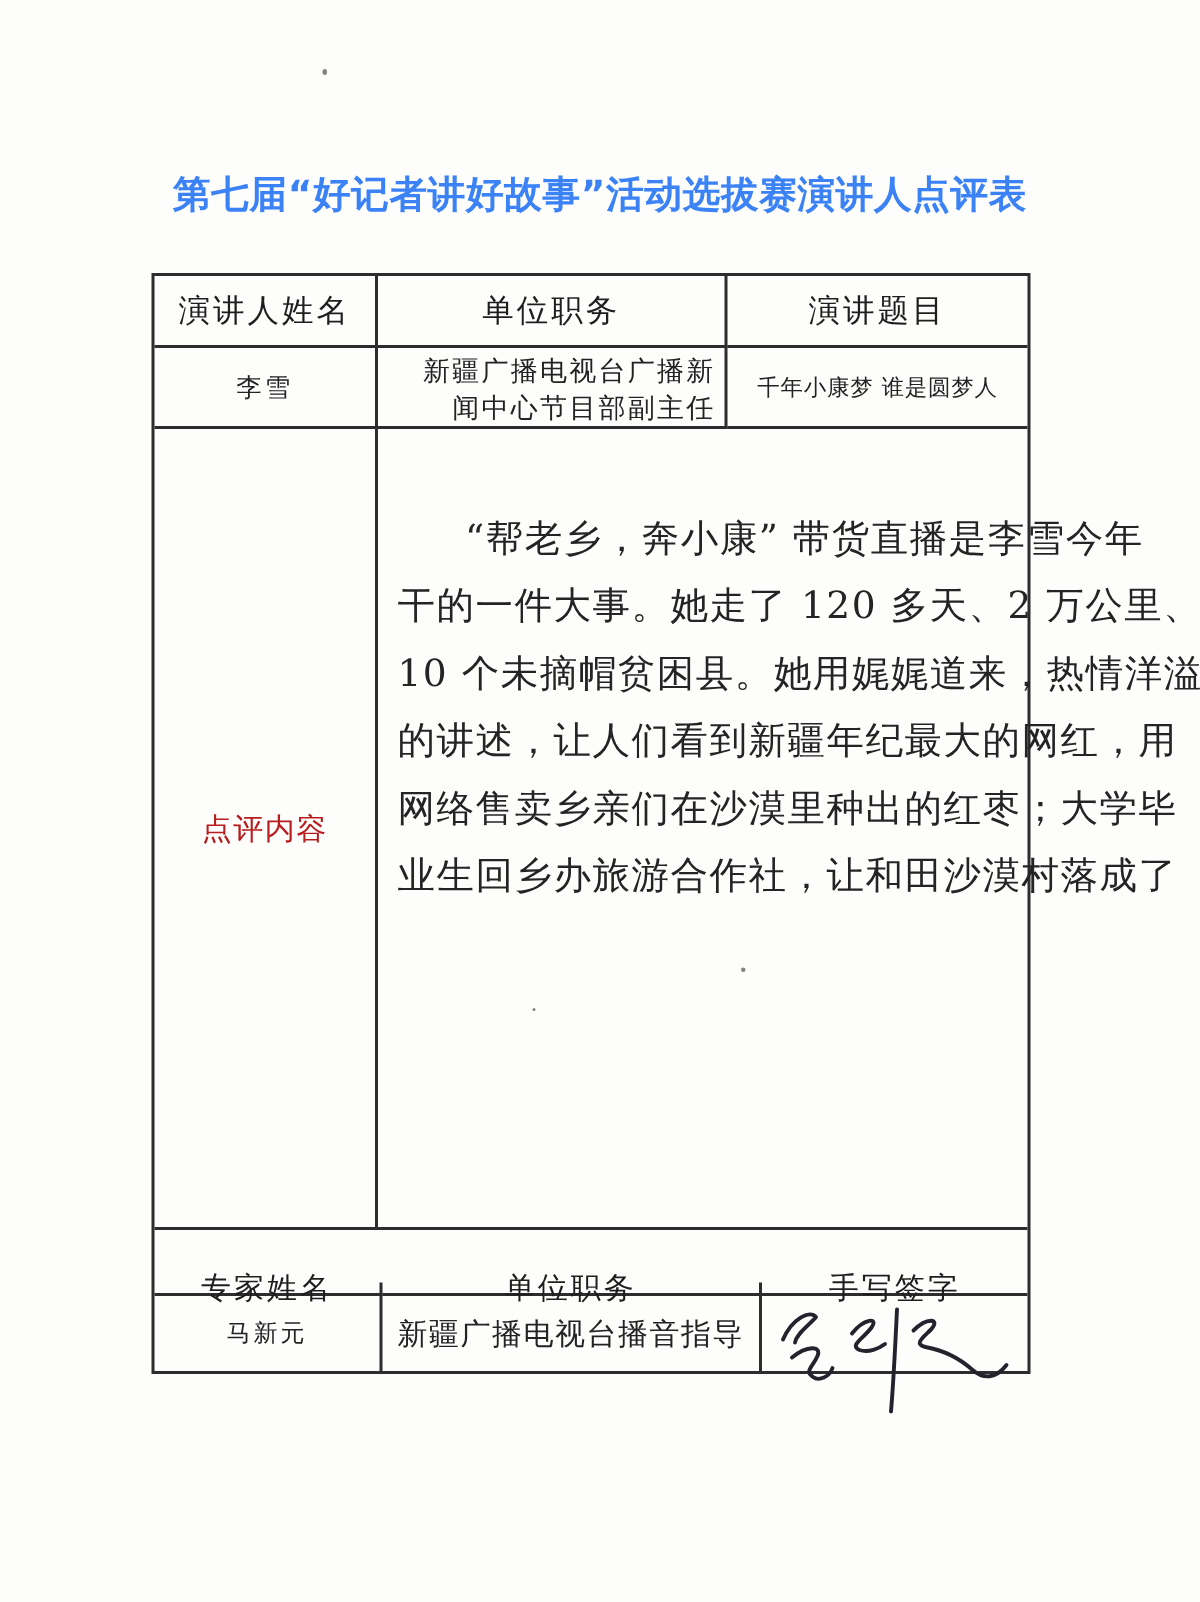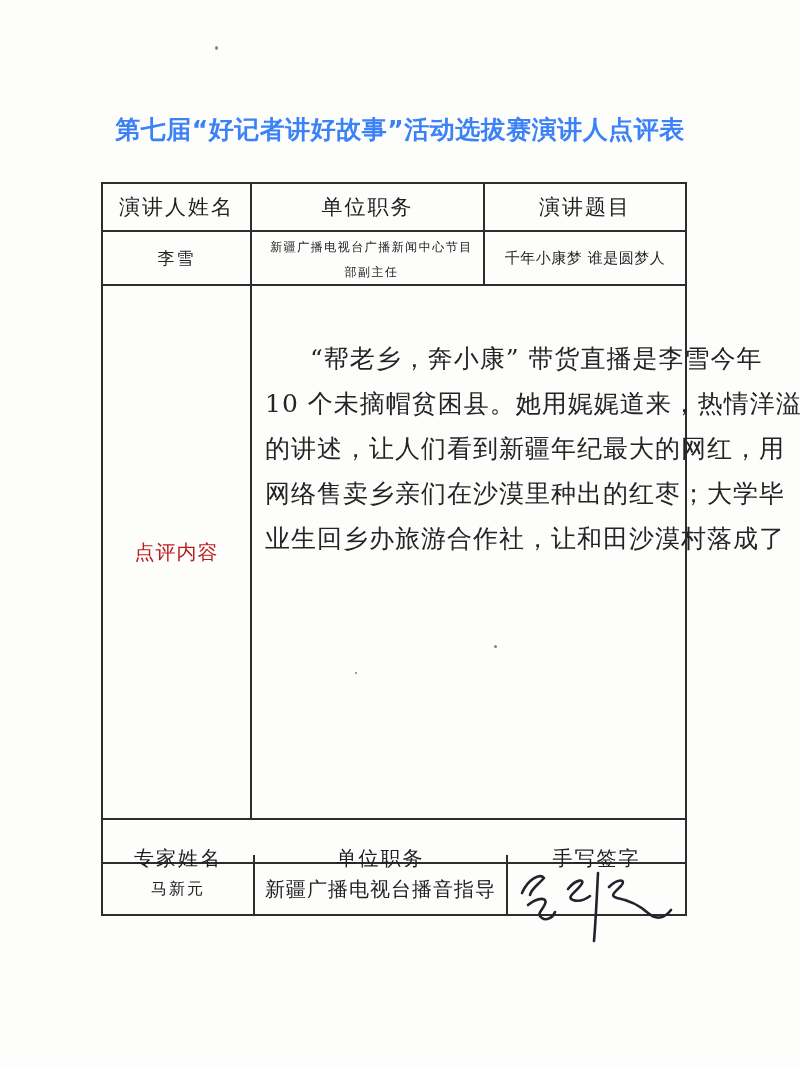--- a/index.html
+++ b/index.html
@@ -62,24 +62,24 @@
     color: #1e1e1e;
   }
   .hdr2 {
     font-size: 20px;
     letter-spacing: 2px;
     color: #1e1e1e;
     margin-top: 35px;
   }
   .kai-name { font-size: 17px; letter-spacing: 2px; }
   .kai-pos {
-    font-size: 12px;
+    font-size: 18px;
     line-height: 25px;
     letter-spacing: 1.5px;
-    text-align: center;
+    text-align: right;
     padding: 4px 6px 0 14px;
     justify-content: flex-start;
     align-items: center;
   }
   .kai-topic { font-size: 15px; letter-spacing: 0.5px; }
   .comment-label {
     flex-direction: column;
     gap: 24px;
     font-size: 20px;
     letter-spacing: 1px;
@@ -136,20 +136,21 @@
 
       <div class="cell kai-name b-r b-b">李雪</div>
       <div class="cell kai-pos b-r b-b">新疆广播电视台广播新闻中心节目部副主任</div>
       <div class="cell kai-topic b-b">千年小康梦 谁是圆梦人</div>
 
       <div class="cell comment-label b-r b-b">
         <span>点评内容</span>
       </div>
       <div class="cell comment-cell b-b">
           <div class="cline">“帮老乡，奔小康” 带货直播是李雪今年</div>
+          <div class="cline">干的一件大事。她走了 120 多天、2 万公里、</div>
           <div class="cline">10 个未摘帽贫困县。她用娓娓道来，热情洋溢</div>
           <div class="cline">的讲述，让人们看到新疆年纪最大的网红，用</div>
           <div class="cline">网络售卖乡亲们在沙漠里种出的红枣；大学毕</div>
           <div class="cline">业生回乡办旅游合作社，让和田沙漠村落成了</div>
         </div>
 
     </div>
 
     <div class="grid-bottom">
 

